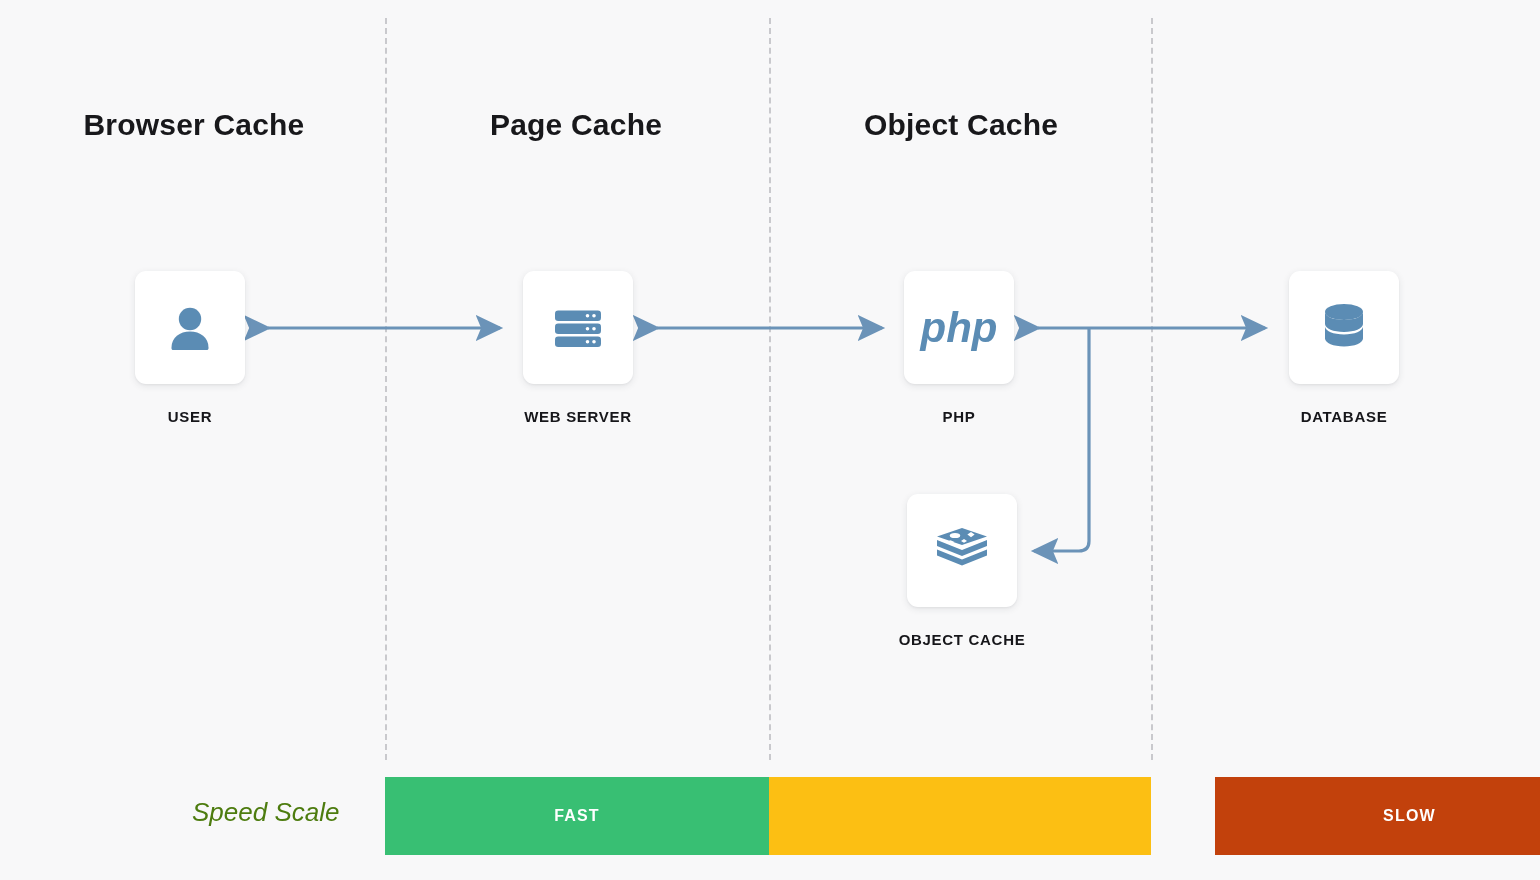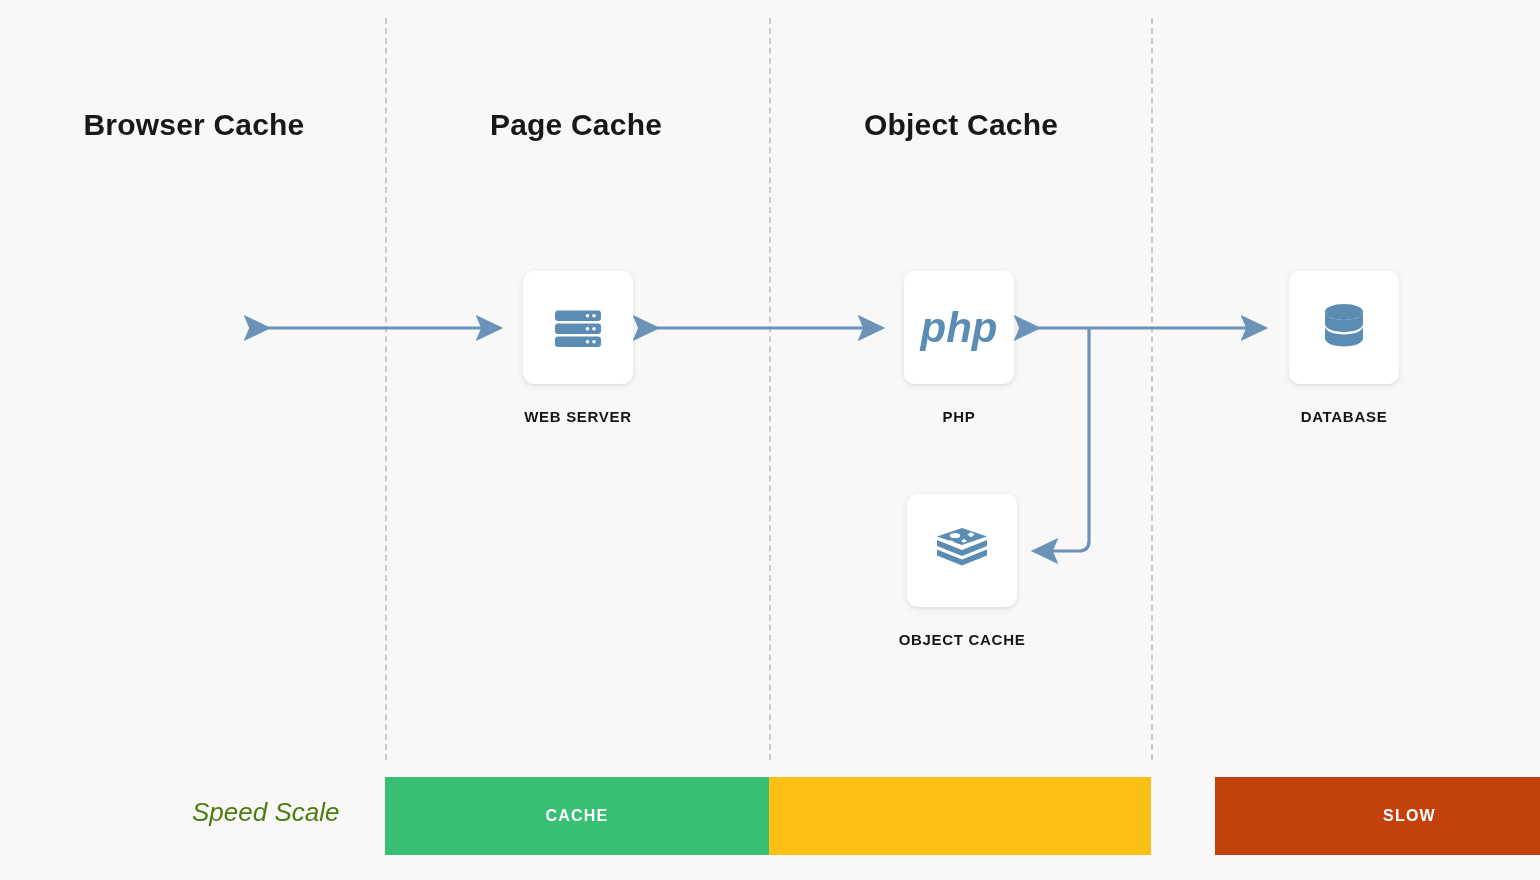--- a/index.html
+++ b/index.html
@@ -128,20 +128,29 @@
       <line x1="268" y1="328" x2="500" y2="328" marker-start="url(#ah-l)" marker-end="url(#ah-r)"></line>
 
       <line x1="657" y1="328" x2="882" y2="328" marker-start="url(#ah-l)" marker-end="url(#ah-r)"></line>
 
       <line x1="1038" y1="328" x2="1265" y2="328" marker-start="url(#ah-l)" marker-end="url(#ah-r)"></line>
 
       <path d="M1089,328 L1089,541 Q1089,551 1079,551 L1034,551" marker-end="url(#ah-r)"></path>
     </g>
   </svg>
 
+  <div class="node" style="left:135px;top:271px">
+    <div class="node-card">
+      <svg width="56" height="56" viewBox="0 0 56 56">
+        <circle cx="28" cy="19" r="11.2" fill="#5b8cb4"></circle>
+        <path d="M9.5 47.5 C9.5 37.6 17.8 31.5 28 31.5 C38.2 31.5 46.5 37.6 46.5 47.5 L46.5 48.5 C46.5 49.4 45.8 50 44.9 50 L11.1 50 C10.2 50 9.5 49.4 9.5 48.5 Z" fill="#5b8cb4"></path>
+      </svg>
+    </div>
+    <div class="node-label">USER</div>
+  </div>
 
   <div class="node" style="left:523px;top:271px">
     <div class="node-card">
       <svg width="52" height="52" viewBox="0 0 52 52">
         <g fill="#5b8cb4">
           <rect x="3" y="8.5" width="46" height="10.5" rx="3.2"></rect>
           <rect x="3" y="21.5" width="46" height="10.5" rx="3.2"></rect>
           <rect x="3" y="34.5" width="46" height="10.5" rx="3.2"></rect>
         </g>
         <g fill="#ffffff">
@@ -194,21 +203,21 @@
           <path d="M17.5 16.2 L21.5 17.9 L17.5 19.6 L13.5 17.9 Z"></path>
         </g>
       </svg>
     </div>
     <div class="node-label wide">OBJECT CACHE</div>
   </div>
 
   <div class="speed-label">Speed Scale</div>
 
   <div class="speed-bar" style="left:385px;width:384px;background:#38bf73">
-    <span>CACHE</span>
+    <span>FAST</span>
   </div>
   <div class="speed-bar" style="left:769px;width:382px;background:#fcbf13">
     <span></span>
   </div>
   <div class="speed-bar" style="left:1215px;width:389px;background:#c2410c">
     <span>SLOW</span>
   </div>
 
 </div>
 

